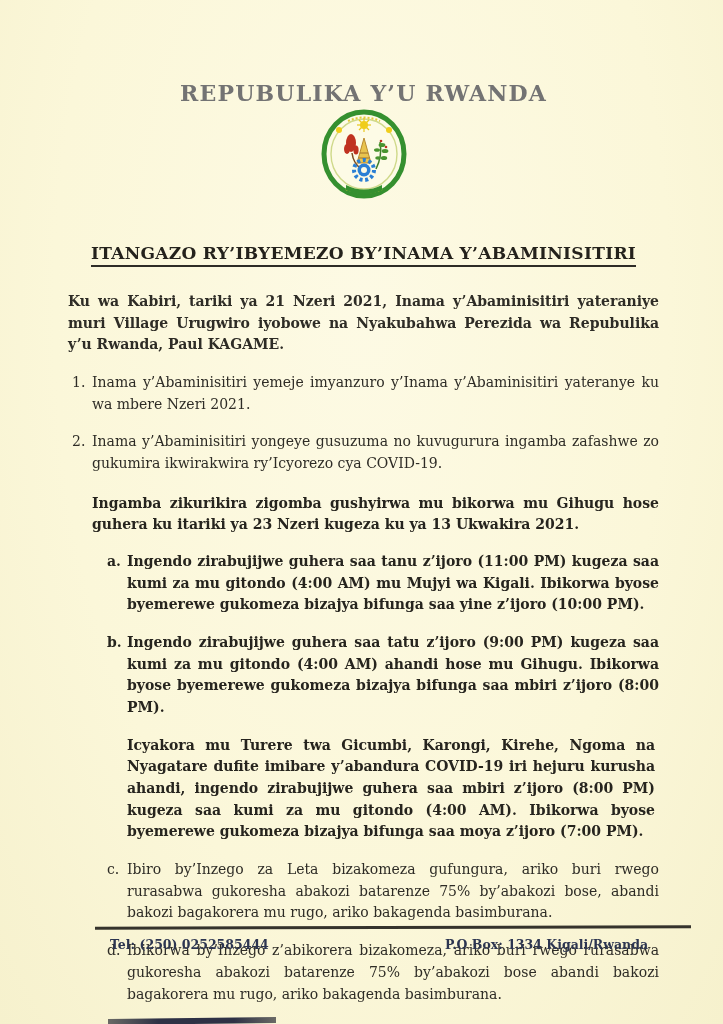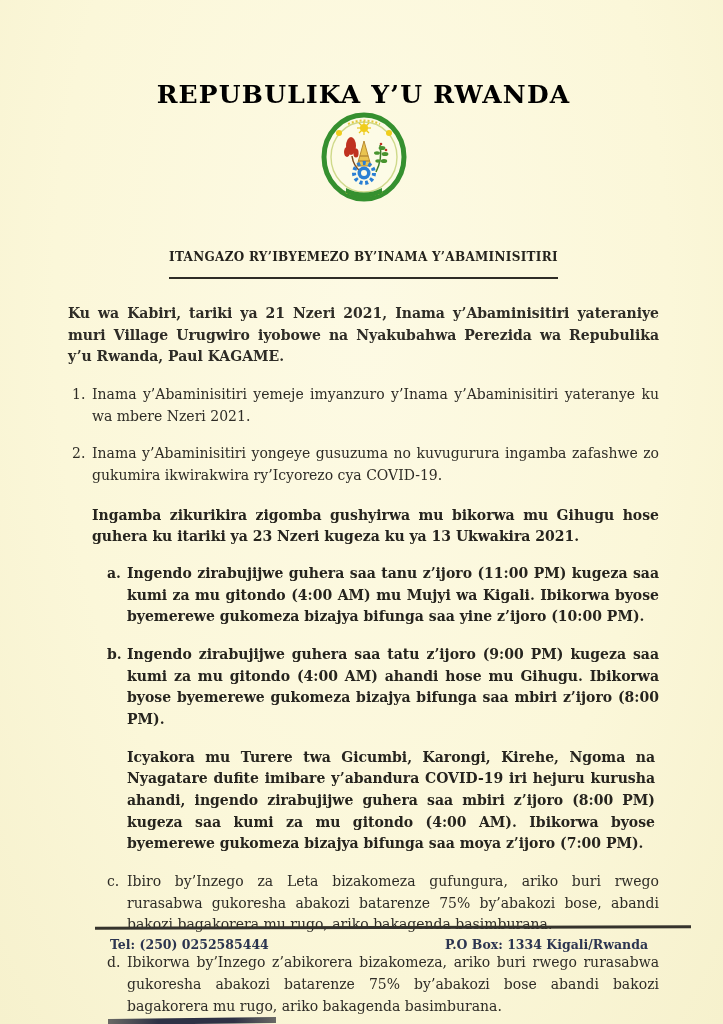--- a/index.html
+++ b/index.html
@@ -8,33 +8,33 @@
     background: #fbf7d9;
     background-image: radial-gradient(ellipse at 50% 30%, #fdfae4 0%, #fbf7d9 60%, #f6f1cd 100%);
     font-family: "DejaVu Serif", serif;
     color: #2e2c26;
     position: relative;
     overflow: hidden;
   }
   .page { padding: 80px 64px 0 68px; }
 
   .gov-name {
-    text-align: center; font-weight: bold; font-size: 25px;
-    letter-spacing: 1.2px; color: #000000;
+    text-align: center; font-weight: bold; font-size: 22px;
+    letter-spacing: 1.2px; color: #737373;
   }
   .logo-wrap { text-align: center; margin-top: 3px; line-height: 0; }
   .office-name {
     text-align: center; font-weight: bold; font-size: 16.5px;
     margin-top: 4px; color: #24221c;
   }
 
   .doc-title-wrap { text-align: center; margin-top: 44px; }
   .doc-title {
-    display: inline-block; font-weight: bold; font-size: 12px;
-    letter-spacing: 0.3px; border-bottom: 2.2px solid #2e2c26; padding-bottom: 13px;
+    display: inline-block; font-weight: bold; font-size: 17px;
+    letter-spacing: 0.3px; border-bottom: 2.2px solid #2e2c26; padding-bottom: 2px;
     color: #24221c;
   }
 
   .para {
     font-size: 14px; line-height: 1.55; text-align: justify;
     margin: 24px 0 0 0;
     font-weight: bold;
   }
   .num-item { display: flex; margin-top: 16px; font-size: 14px; line-height: 1.55; }
   .num-marker { flex: none; width: 24px; padding-left: 4px; box-sizing: border-box; }

